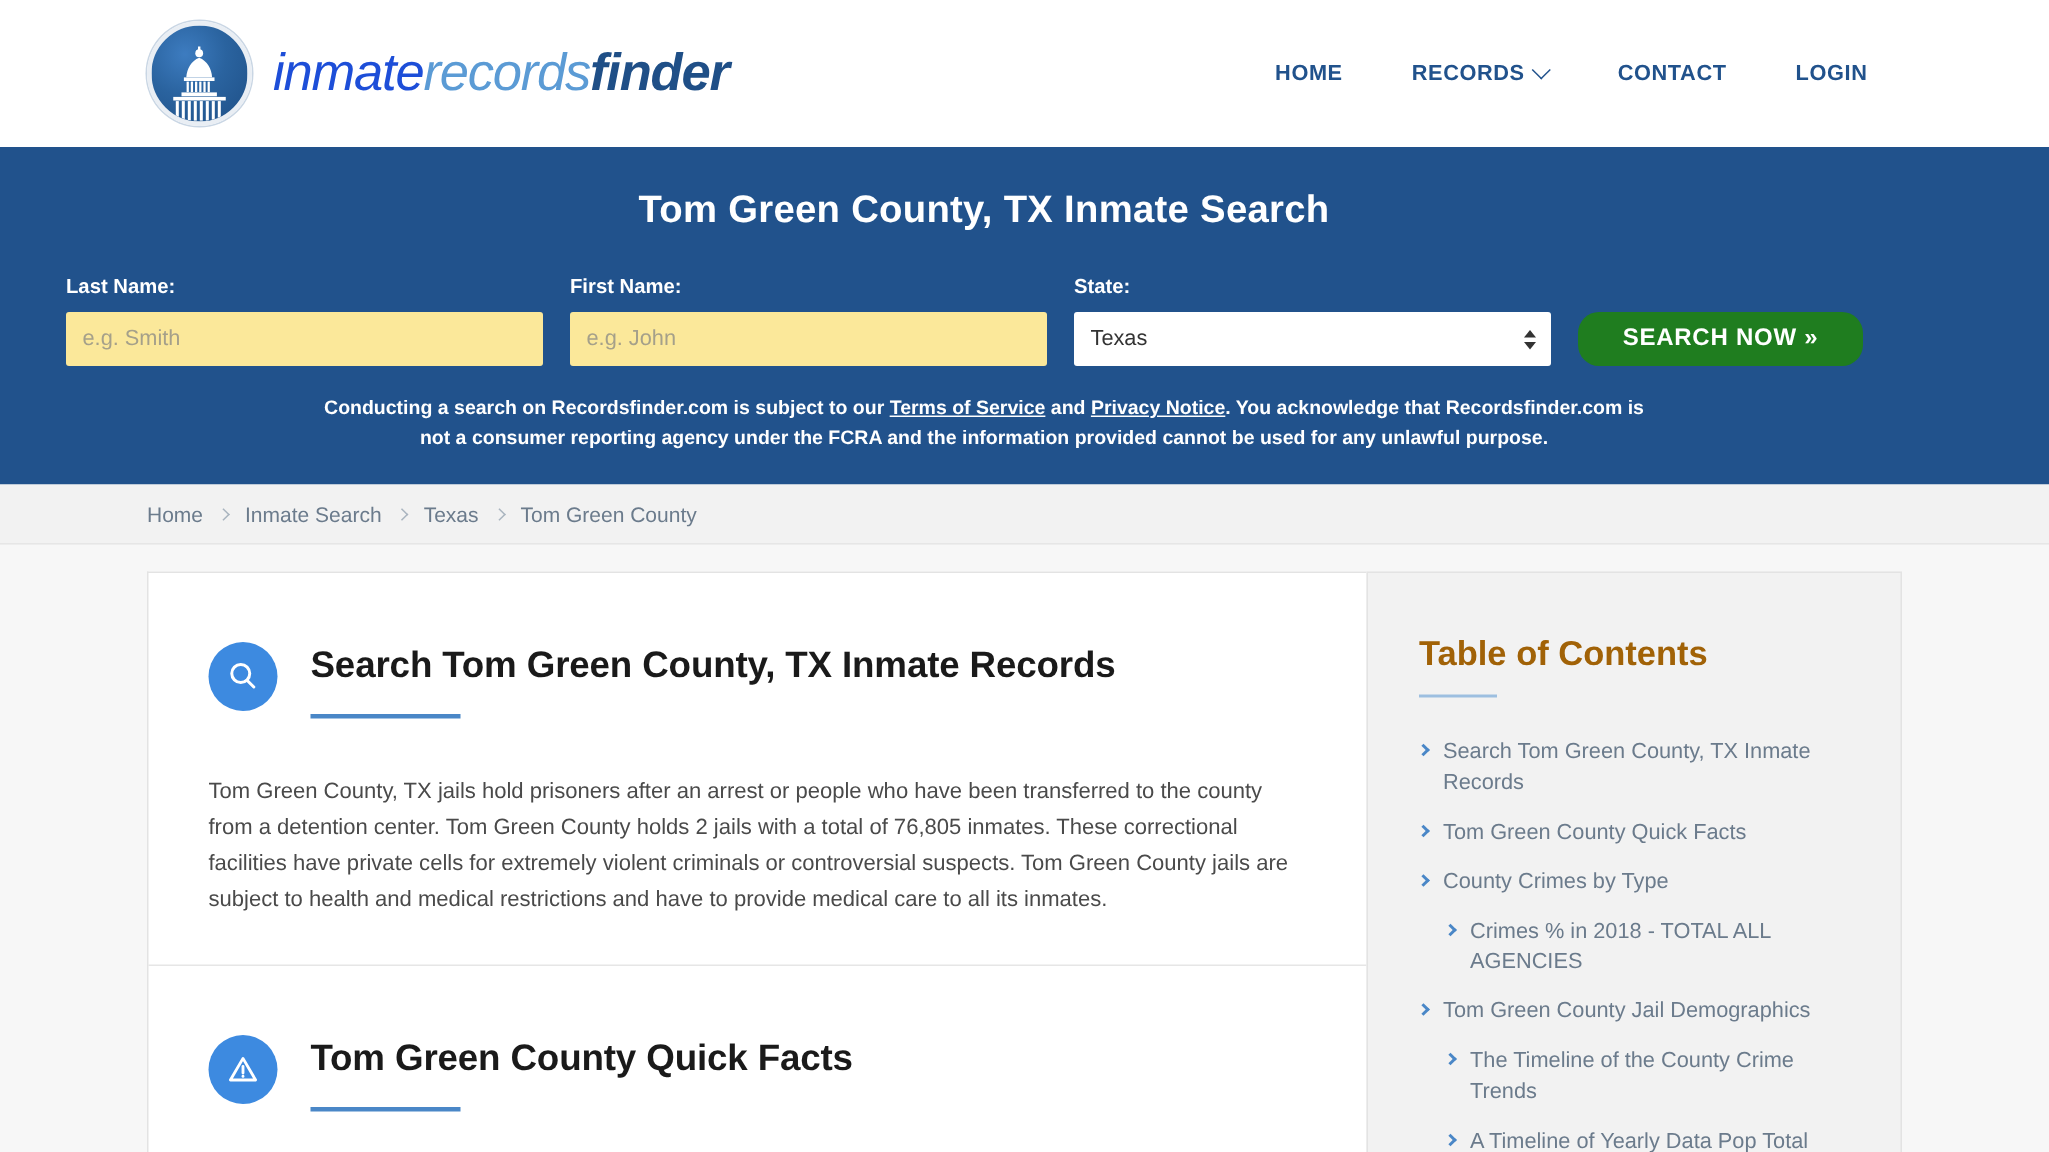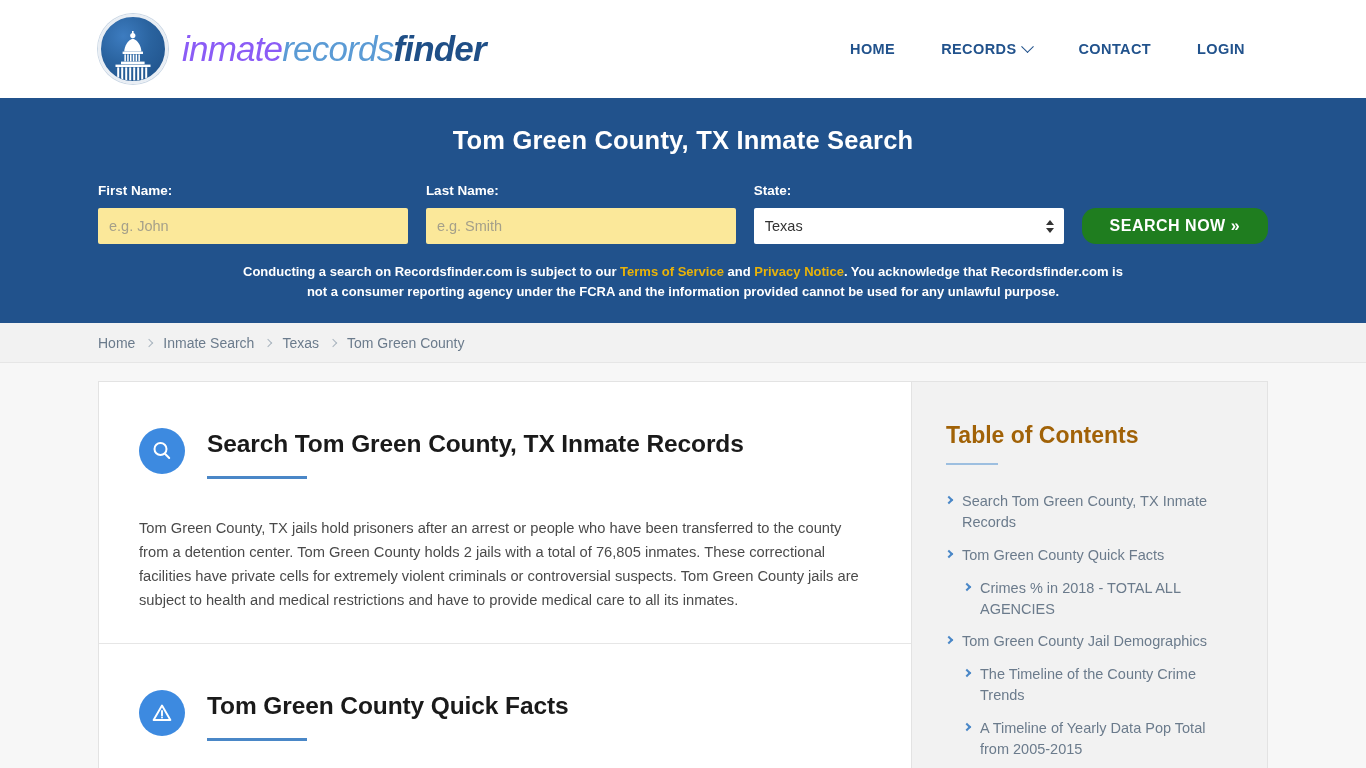--- a/index.html
+++ b/index.html
@@ -30,21 +30,21 @@
     overflow: hidden;
     flex: 0 0 auto;
   }
   .logo-badge svg { display: block; }
   .logo-text {
     font-size: 35px;
     font-style: italic;
     letter-spacing: -0.8px;
     white-space: nowrap;
   }
-  .logo-text .t-inmate { color: #8b5cf6; font-weight: 400; }
+  .logo-text .t-inmate { color: #1d4ed8; font-weight: 400; }
   .logo-text .t-records { color: #5b9bd5; font-weight: 400; }
   .logo-text .t-finder  { color: #1f4f87; font-weight: bold; text-align: center; }
 
   .nav {
     margin-left: auto;
     display: flex;
     align-items: center;
     gap: 0px;
   }
   .nav-item {
@@ -76,21 +76,21 @@
   .support-lines { line-height: 1.15; }
   .support-label {
     font-size: 9.5px; color: #7b8a99; letter-spacing: 0.4px;
     text-transform: uppercase;
   }
   .support-phone { font-size: 15px; font-weight: bold; color: #21528c; }
 
   
   .hero {
     background: #21528c;
-    padding: 28px 98px 22px 98px;
+    padding: 28px 98px 22px 44px;
     color: #fff;
   }
   .hero-title {
     text-align: center;
     font-size: 25.5px;
     font-weight: bold;
     letter-spacing: 0.2px;
     margin-bottom: 28px;
   }
   .search-row {
@@ -159,21 +159,21 @@
   .disclaimer {
     margin-top: 18px;
     text-align: center;
     font-size: 13px;
     font-weight: bold;
     line-height: 1.5;
     color: #ffffff;
     max-width: 880px;
     margin-left: auto; margin-right: auto;
   }
-  .disclaimer a { color: #eab308; }
+  .disclaimer a { color: #ffffff; text-decoration: underline; }
 
   
   .crumb-bar {
     background: #f2f2f2;
     border-bottom: 1px solid #e6e6e6;
     height: 40px;
     display: flex; align-items: center;
     padding: 0 98px;
   }
   .crumb { display: flex; align-items: center; gap: 11px; }
@@ -307,28 +307,28 @@
     <a class="nav-item">
       <span>LOGIN</span>
     </a>
   </nav>
 </div>
 
 <div class="hero">
   <div class="hero-title">Tom Green County, TX Inmate Search</div>
 
   <div class="search-row">
+    <div class="field last">
+      <label class="field-label">Last Name:</label>
+      <input type="text" placeholder="e.g. Smith" style="">
+    </div>
+
     <div class="field first">
       <label class="field-label">First Name:</label>
       <input type="text" placeholder="e.g. John" style="">
-    </div>
-
-    <div class="field last">
-      <label class="field-label">Last Name:</label>
-      <input type="text" placeholder="e.g. Smith" style="">
     </div>
 
     <div class="field state select-wrap">
       <label class="field-label">State:</label>
       <select>
         <option>Texas</option>
       </select>
       <span class="select-spinner">
         <span class="spin-up"></span>
         <span class="spin-down"></span>
@@ -398,20 +398,24 @@
     <div class="toc-rule"></div>
     <ul class="toc-list">
       <li class="toc-item">
         <span class="toc-chev"></span>
         <a class="toc-link">Search Tom Green County, TX Inmate Records</a>
       </li>
       <li class="toc-item">
         <span class="toc-chev"></span>
         <a class="toc-link">Tom Green County Quick Facts</a>
       </li>
+      <li class="toc-item">
+        <span class="toc-chev"></span>
+        <a class="toc-link">County Crimes by Type</a>
+      </li>
       <li class="toc-item sub">
         <span class="toc-chev"></span>
         <a class="toc-link">Crimes % in 2018 - TOTAL ALL AGENCIES</a>
       </li>
       <li class="toc-item">
         <span class="toc-chev"></span>
         <a class="toc-link">Tom Green County Jail Demographics</a>
       </li>
       <li class="toc-item sub">
         <span class="toc-chev"></span>

